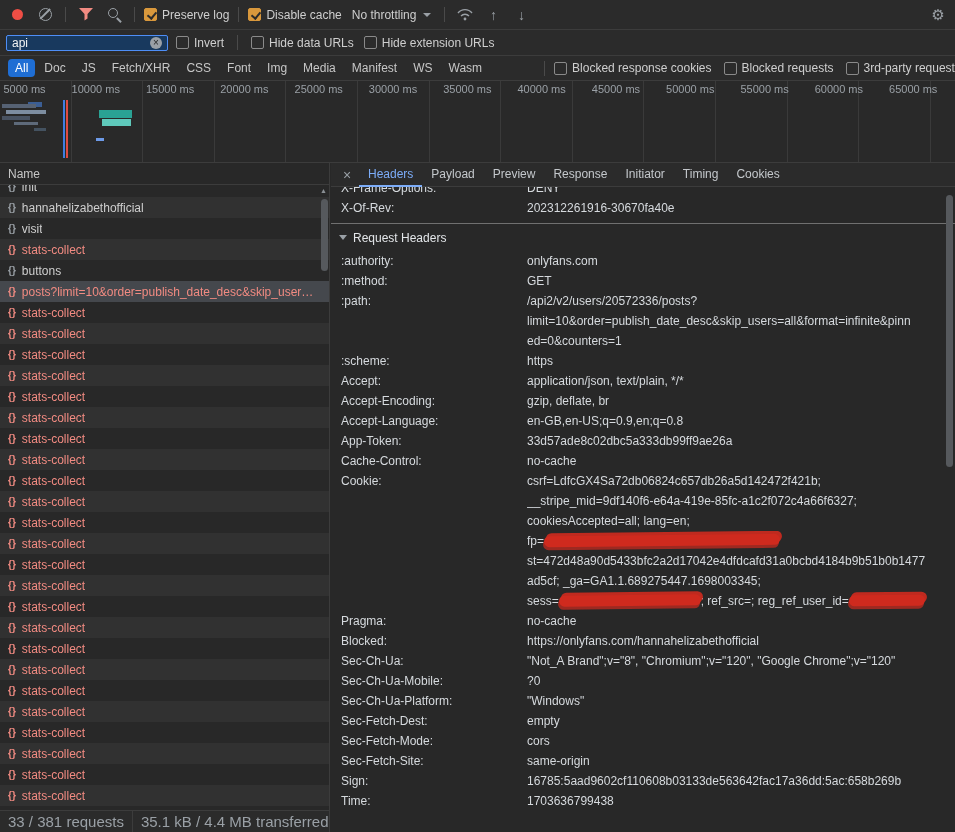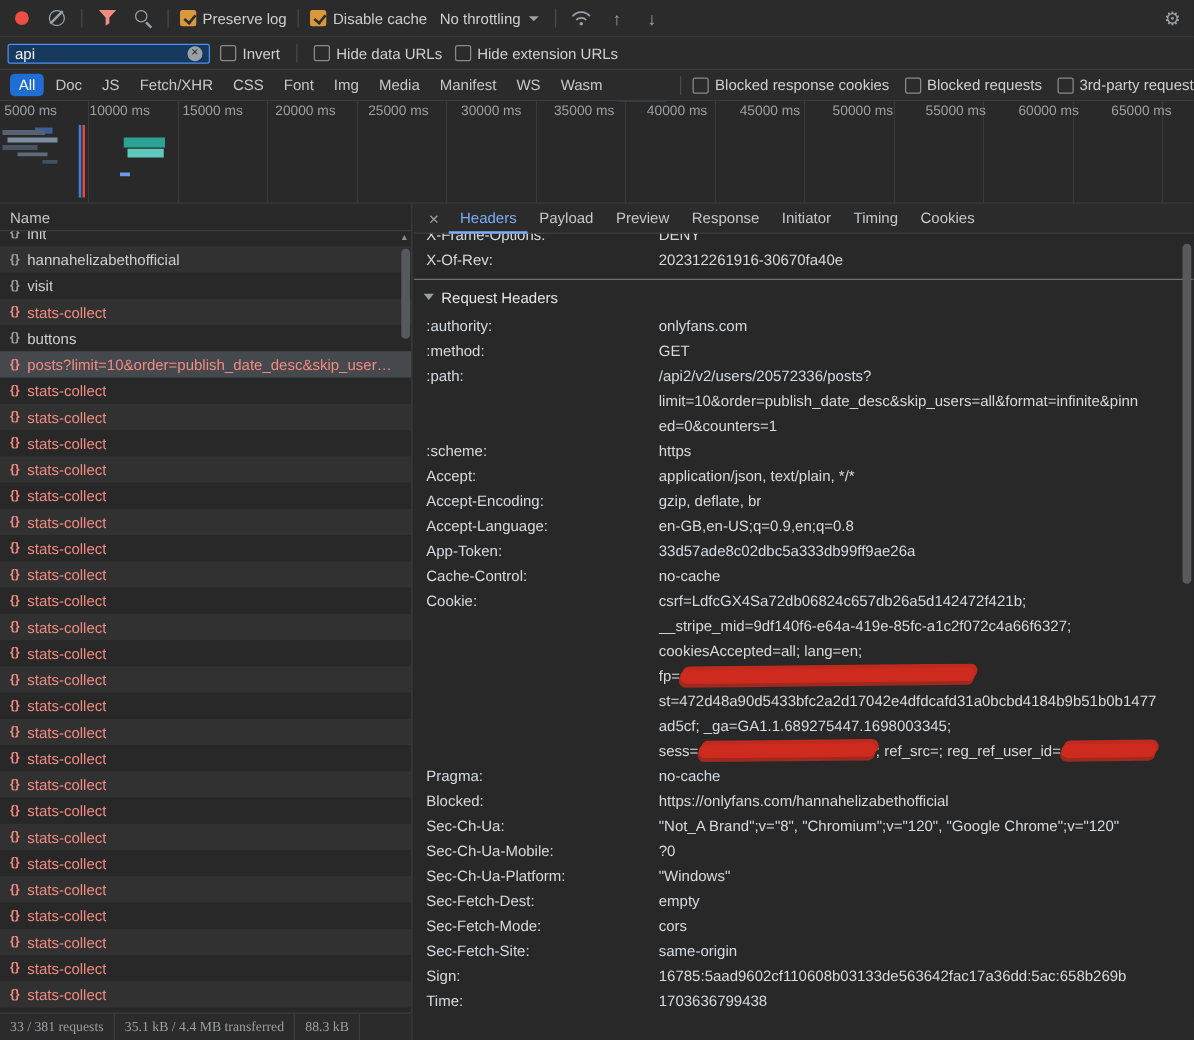--- a/index.html
+++ b/index.html
@@ -60,21 +60,21 @@
   .nl-row:nth-child(even) { background:rgba(255,255,255,0.045); }
   .nl-row:first-child { margin-top:-9px; }
   .nl-row.error { color:#f28b82; }
   .nl-row.selected { background:#45484d; }
   .fic { font-size:10px; font-weight:bold; color:#9aa0a6; flex:none; }
   .nl-row.error .fic { color:inherit; }
   .nl-label { overflow:hidden; text-overflow:ellipsis; }
   .nl-scrollbar { position:absolute; right:0; top:0; bottom:0; width:10px; }
   .nl-up { position:absolute; right:1px; top:2px; width:9px; text-align:center; font-size:7px; color:#8a8f94; }
   .nl-thumb { position:absolute; right:1px; top:14px; width:7px; height:72px; background:#56595d; border-radius:5px; }
-  .nl-status { flex:none; height:22px; border-top:1px solid #3c3c3c; background:#2b2b2b; display:flex; align-items:stretch; font-size:11px; color:#9aa0a6; overflow:hidden;font-family:Liberation Serif, serif; }
+  .nl-status { flex:none; height:22px; border-top:1px solid #3c3c3c; background:#2b2b2b; display:flex; align-items:stretch; font-size:15px; color:#9aa0a6; overflow:hidden; }
   .st-seg { display:flex; align-items:center; padding:0 8px; border-right:1px solid #3c3c3c; white-space:nowrap; }
 
   
   .panel-right { position:absolute; top:163px; left:331px; right:0; bottom:0; background:#282828; display:flex; flex-direction:column; }
   .tabs { flex:none; height:24px; display:flex; align-items:center; background:#2b2b2b; border-bottom:1px solid #3c3c3c; padding-left:6px; gap:2px; }
   .tab-close { width:20px; text-align:center; color:#9aa0a6; font-size:14px; flex:none; }
   .tab { padding:0 9px; height:24px; line-height:23px; color:#c4c8cc; white-space:nowrap; }
   .tab.active { color:#7cacf8; border-bottom:2px solid #7cacf8; }
   .details { flex:1; overflow:hidden; position:relative; }
   .hrow { display:flex; align-items:flex-start; }

